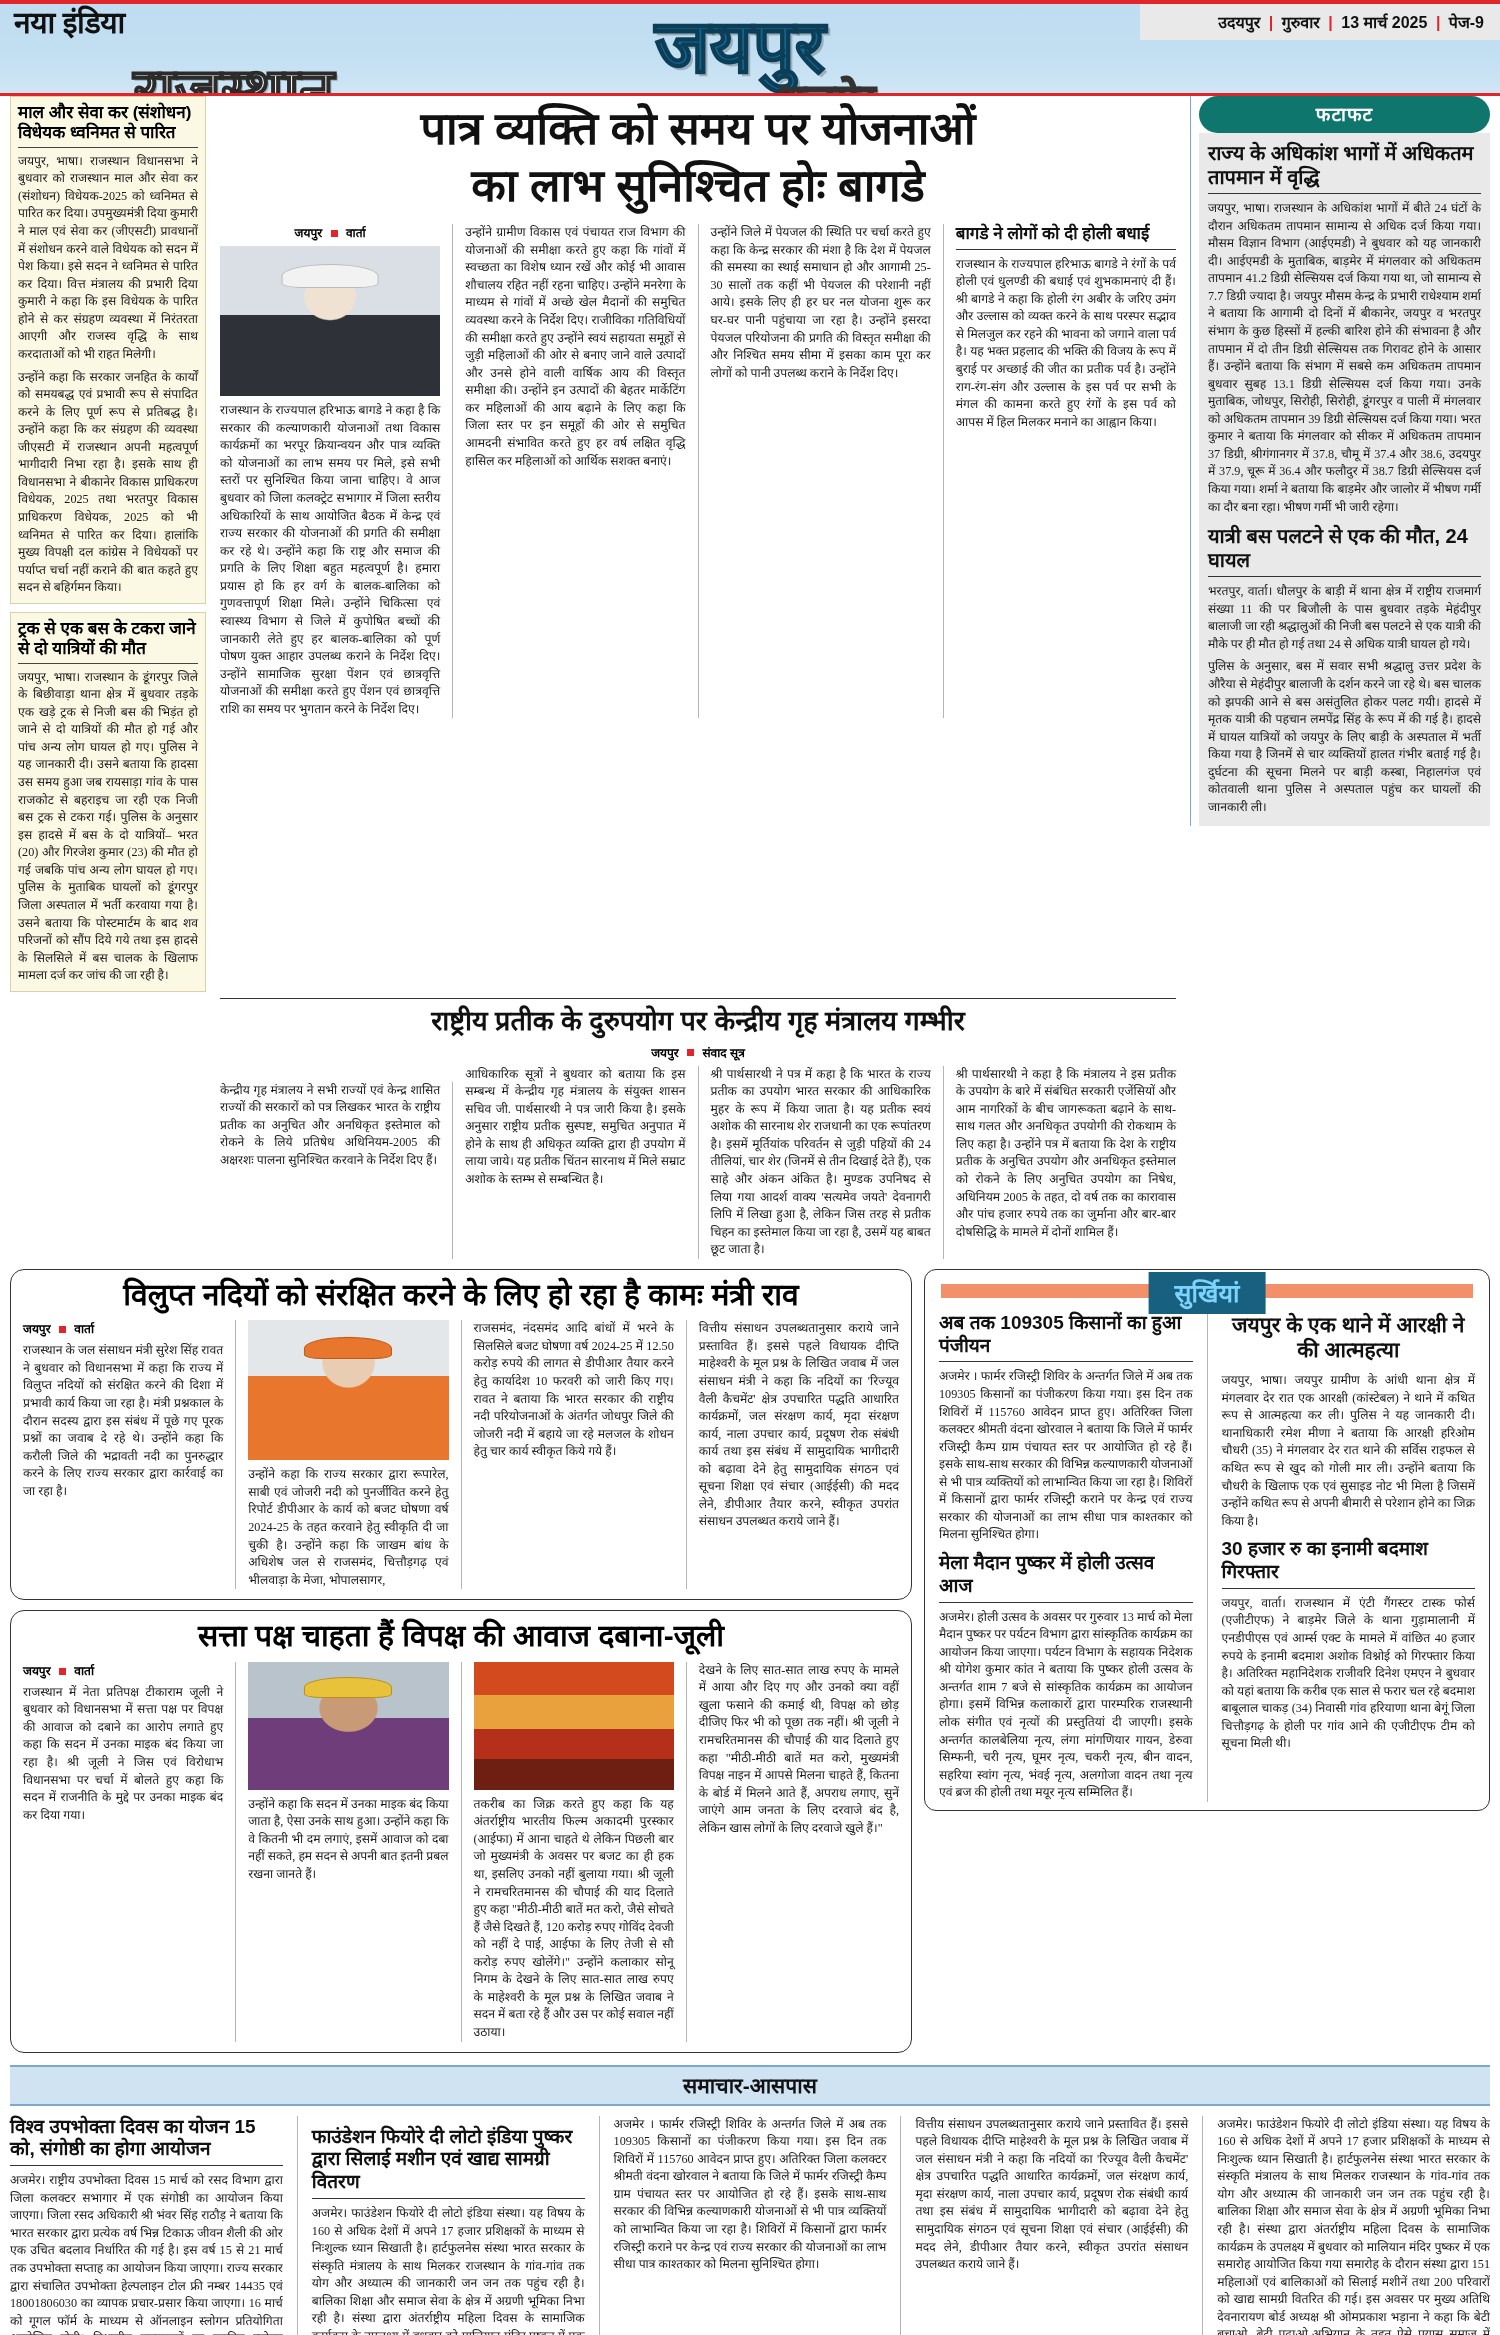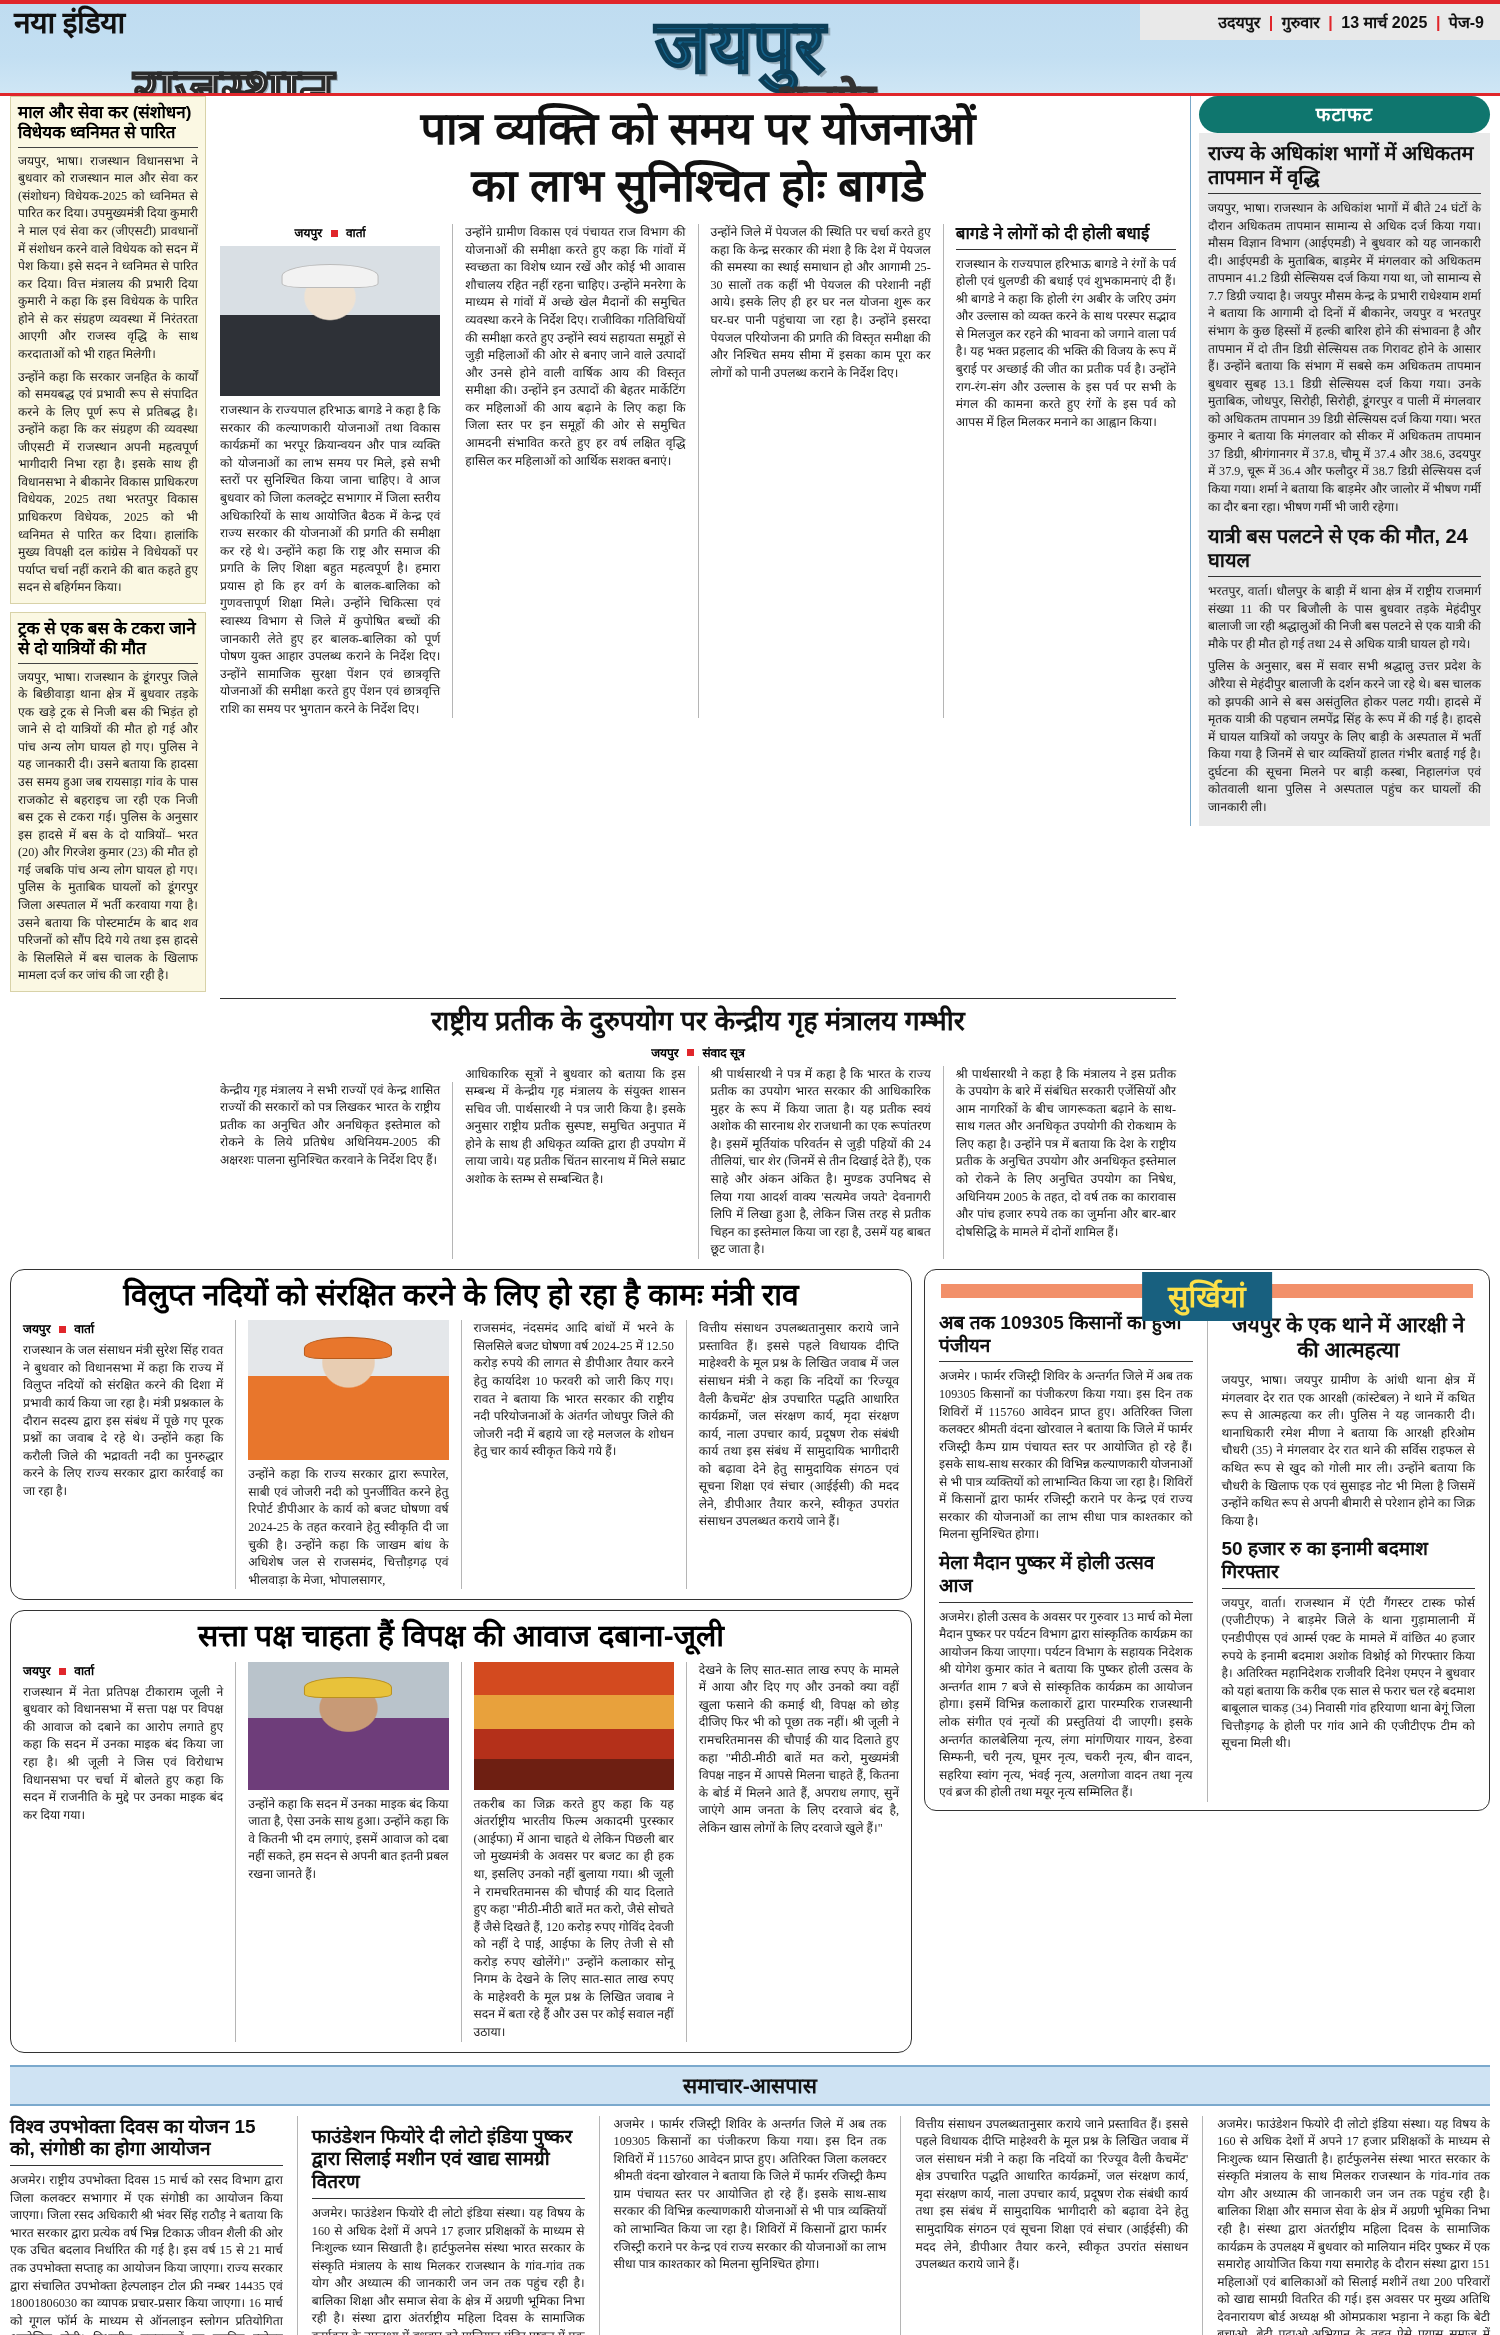--- a/index.html
+++ b/index.html
@@ -150,24 +150,24 @@
     height: 14px;
     background: #f2906a;
     margin: 14px 16px 0;
     position: relative;
   }
   .surk-chip {
     position: absolute;
     left: 50%; transform: translateX(-50%);
     top: -12px;
     background: #18607f;
-    color: #fde047;
-    font-family: "Liberation Sans", sans-serif;
-    font-weight: bold;
-    font-size: 30px;
+    color: #7dd3fc;
+    font-family: "Liberation Sans", sans-serif;
+    font-weight: bold;
+    font-size: 25px;
     padding: 3px 26px 5px;
   }
 
   
   .round-box {
     border: 1.5px solid #333;
     border-radius: 14px;
     padding: 8px 12px 10px;
   }
   .round-box > .rb-title {
@@ -410,21 +410,21 @@
           <div style="flex:1 1 0; border-right:1px solid #b5b5b5; padding-right:14px;">
             <div class="subhead">अब तक 109305 किसानों का हुआ पंजीयन</div>
             <p class="bt">अजमेर । फार्मर रजिस्ट्री शिविर के अन्तर्गत जिले में अब तक 109305 किसानों का पंजीकरण किया गया। इस दिन तक शिविरों में 115760 आवेदन प्राप्त हुए। अतिरिक्त जिला कलक्टर श्रीमती वंदना खोरवाल ने बताया कि जिले में फार्मर रजिस्ट्री कैम्प ग्राम पंचायत स्तर पर आयोजित हो रहे हैं। इसके साथ-साथ सरकार की विभिन्न कल्याणकारी योजनाओं से भी पात्र व्यक्तियों को लाभान्वित किया जा रहा है। शिविरों में किसानों द्वारा फार्मर रजिस्ट्री कराने पर केन्द्र एवं राज्य सरकार की योजनाओं का लाभ सीधा पात्र काश्तकार को मिलना सुनिश्चित होगा।</p>
             <div class="subhead" style="margin-top:8px;">मेला मैदान पुष्कर में होली उत्सव आज</div>
             <p class="bt">अजमेर। होली उत्सव के अवसर पर गुरुवार 13 मार्च को मेला मैदान पुष्कर पर पर्यटन विभाग द्वारा सांस्कृतिक कार्यक्रम का आयोजन किया जाएगा। पर्यटन विभाग के सहायक निदेशक श्री योगेश कुमार कांत ने बताया कि पुष्कर होली उत्सव के अन्तर्गत शाम 7 बजे से सांस्कृतिक कार्यक्रम का आयोजन होगा। इसमें विभिन्न कलाकारों द्वारा पारम्परिक राजस्थानी लोक संगीत एवं नृत्यों की प्रस्तुतियां दी जाएगी। इसके अन्तर्गत कालबेलिया नृत्य, लंगा मांगणियार गायन, डेरुवा सिम्फनी, चरी नृत्य, घूमर नृत्य, चकरी नृत्य, बीन वादन, सहरिया स्वांग नृत्य, भंवई नृत्य, अलगोजा वादन तथा नृत्य एवं ब्रज की होली तथा मयूर नृत्य सम्मिलित हैं।</p>
           </div>
 
           <div style="flex:1 1 0;">
             <div class="subhead" style="border:none; text-align:center; font-size:21px;">जयपुर के एक थाने में आरक्षी ने की आत्महत्या</div>
             <p class="bt">जयपुर, भाषा। जयपुर ग्रामीण के आंधी थाना क्षेत्र में मंगलवार देर रात एक आरक्षी (कांस्टेबल) ने थाने में कथित रूप से आत्महत्या कर ली। पुलिस ने यह जानकारी दी। थानाधिकारी रमेश मीणा ने बताया कि आरक्षी हरिओम चौधरी (35) ने मंगलवार देर रात थाने की सर्विस राइफल से कथित रूप से खुद को गोली मार ली। उन्होंने बताया कि चौधरी के खिलाफ एक एवं सुसाइड नोट भी मिला है जिसमें उन्होंने कथित रूप से अपनी बीमारी से परेशान होने का जिक्र किया है।</p>
-            <div class="subhead" style="margin-top:8px;">50 हजार रु का इनामी बदमाश गिरफ्तार</div>
+            <div class="subhead" style="margin-top:8px;">30 हजार रु का इनामी बदमाश गिरफ्तार</div>
             <p class="bt">जयपुर, वार्ता। राजस्थान में एंटी गैंगस्टर टास्क फोर्स (एजीटीएफ) ने बाड़मेर जिले के थाना गुड़ामालानी में एनडीपीएस एवं आर्म्स एक्ट के मामले में वांछित 40 हजार रुपये के इनामी बदमाश अशोक विश्नोई को गिरफ्तार किया है। अतिरिक्त महानिदेशक राजीवरि दिनेश एमएन ने बुधवार को यहां बताया कि करीब एक साल से फरार चल रहे बदमाश बाबूलाल चाकड़ (34) निवासी गांव हरियाणा थाना बेगूं जिला चित्तौड़गढ़ के होली पर गांव आने की एजीटीएफ टीम को सूचना मिली थी।</p>
           </div>
         </div>
       </div>
     </div>
   </div>
 
   <div class="aaspas-band" style="margin-top:12px;">समाचार-आसपास</div>
 
   <div style="display:flex; gap:14px; margin-top:10px;">

